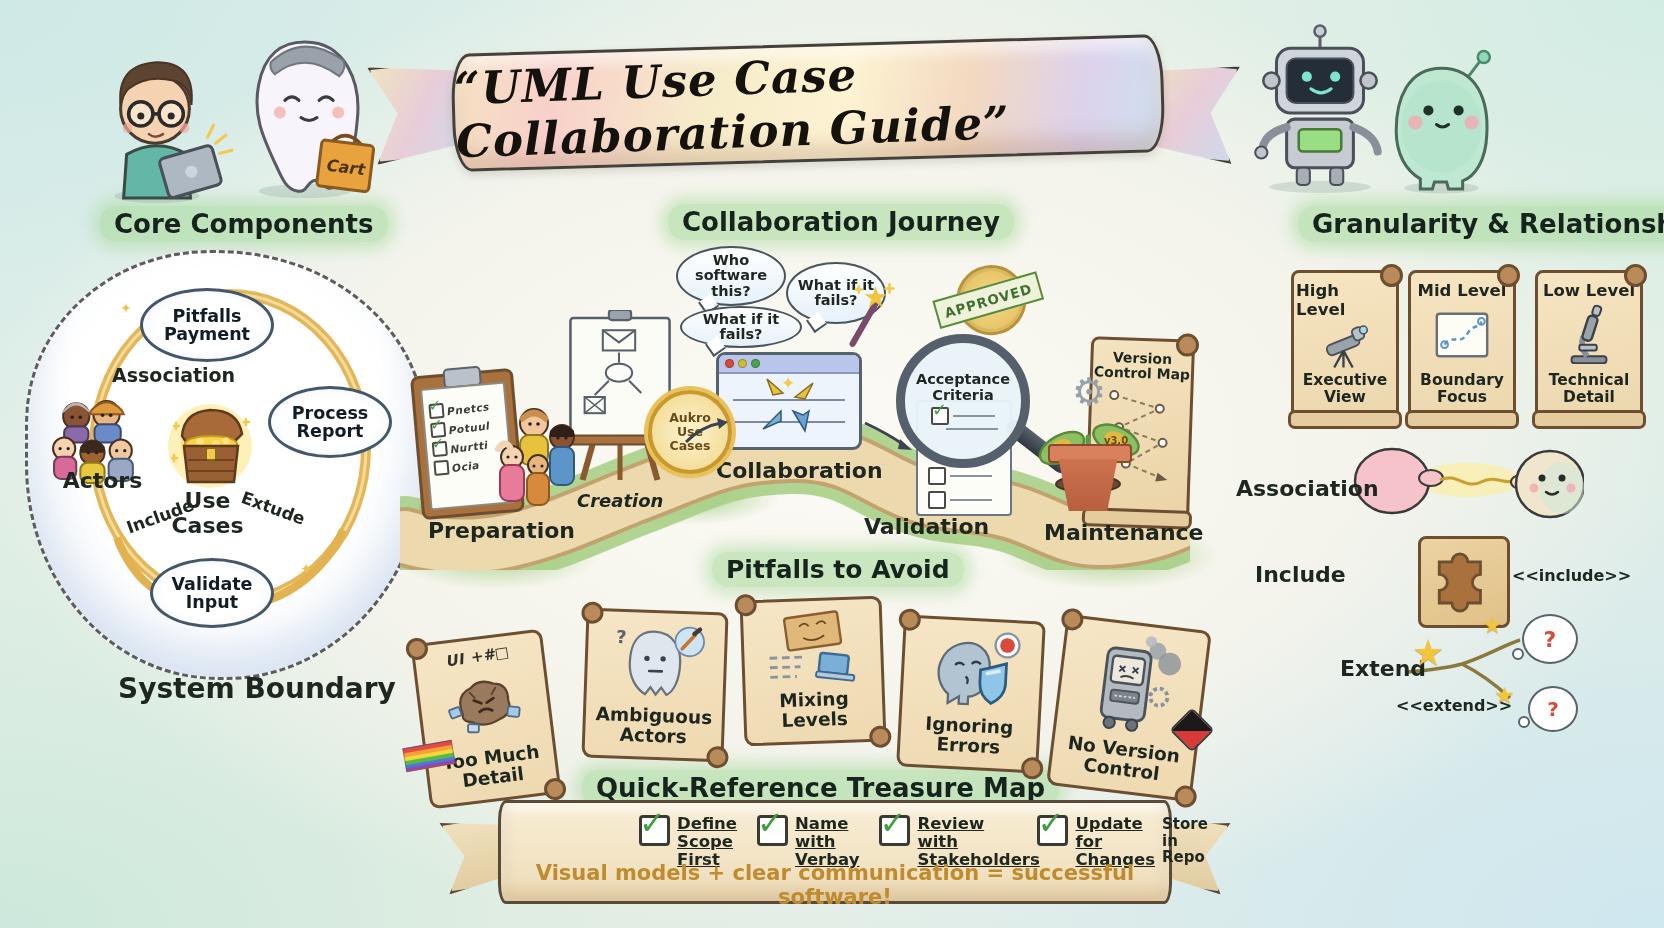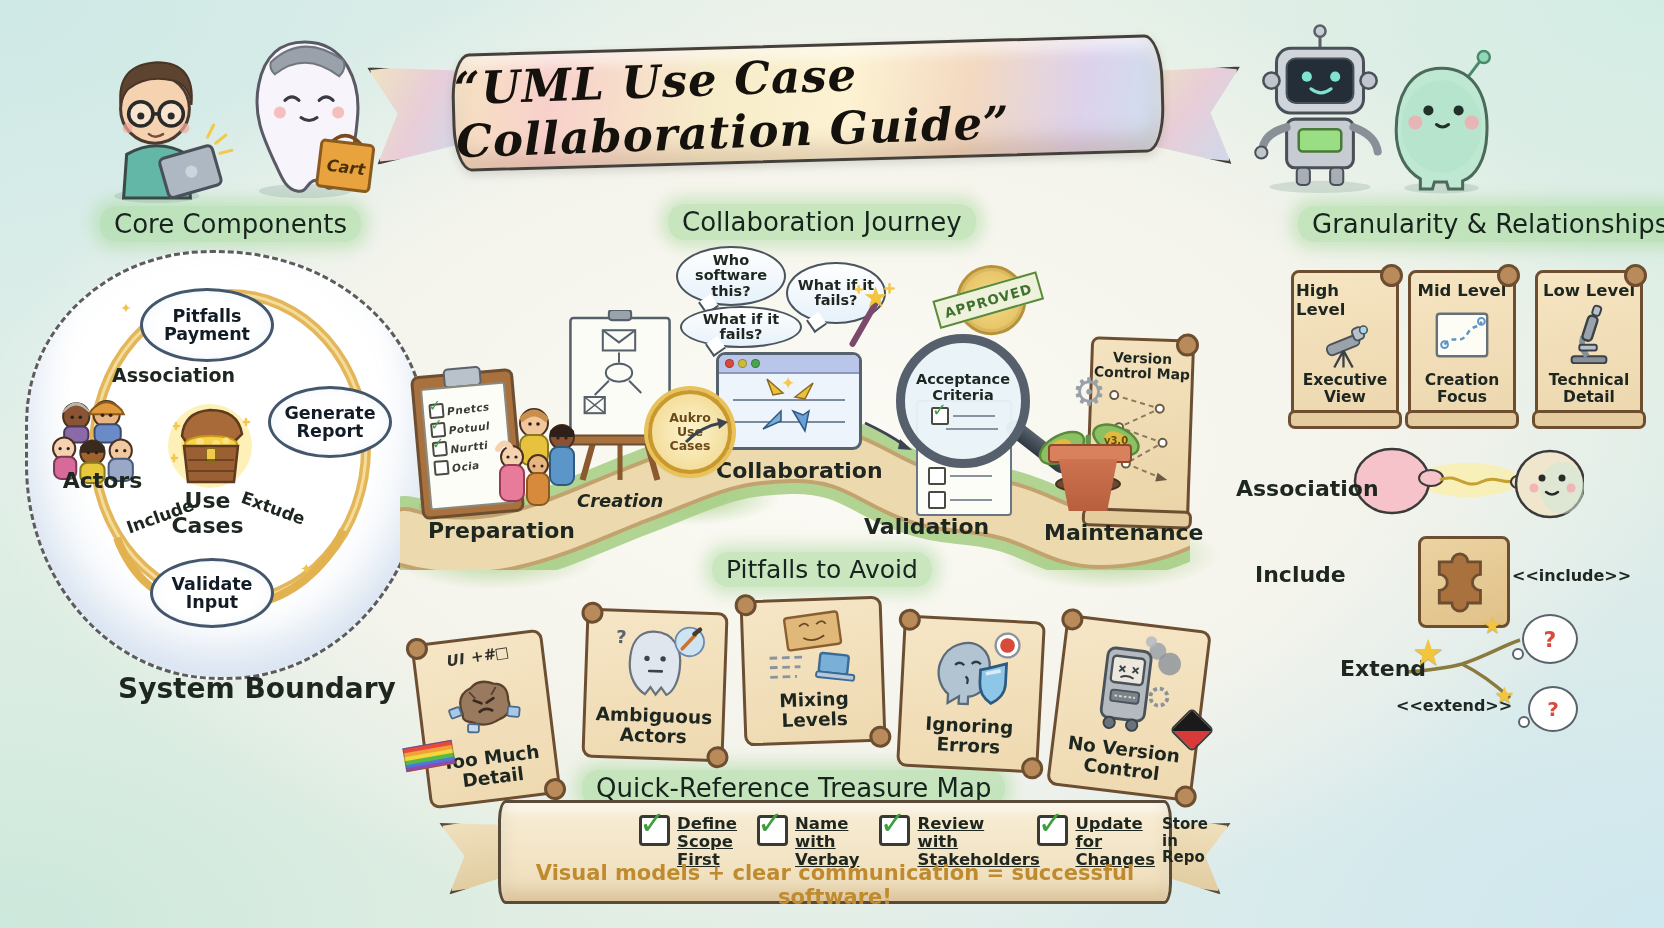--- a/index.html
+++ b/index.html
@@ -6,21 +6,21 @@
   .stage{position:relative;width:1664px;height:928px;overflow:hidden;
     font-family:"DejaVu Sans", sans-serif;color:#1e2620;
     background:
       radial-gradient(ellipse at 50% 48%, #fbfaf4 0%, #f5f4ec 42%, rgba(245,244,236,0) 72%),
       radial-gradient(ellipse at 0% 0%, #cfe9e6 0%, rgba(207,233,230,0) 40%),
       radial-gradient(ellipse at 100% 0%, #d2ece4 0%, rgba(210,236,228,0) 40%),
       radial-gradient(ellipse at 0% 100%, #cde8dc 0%, rgba(205,232,220,0) 45%),
       radial-gradient(ellipse at 100% 100%, #cfe7ef 0%, rgba(207,231,239,0) 45%),
       linear-gradient(135deg,#ddeeea 0%,#eef3ea 30%,#f3f2e9 55%,#dfeee4 100%);}
   .abs{position:absolute;}
-  .heading{position:absolute;font-weight:normal;color:#17241d;white-space:nowrap;
+  .heading{position:absolute;font-weight:bold;color:#17241d;white-space:nowrap;
     padding:3px 14px;border-radius:16px;background:rgba(163,216,152,.55);
     box-shadow:0 0 14px 8px rgba(163,216,152,.45);text-align:center;}
   
   .title-banner{position:absolute;left:452px;top:44px;width:706px;height:112px;
     background:linear-gradient(100deg,#f6e3c2 0%,#f8d0cb 14%,#f6ecc9 36%,#fdf3d3 55%,#f3d9c0 72%,#ddd2ec 88%,#cfe0ef 100%);
     border:3.5px solid #46403a;border-radius:18px/46px;transform:rotate(-1.6deg);
     box-shadow:inset 0 -14px 20px rgba(160,120,90,.28), inset 0 10px 14px rgba(255,255,255,.6), 0 4px 8px rgba(90,90,80,.18);
     display:flex;align-items:center;justify-content:center;z-index:3;}
   .banner-tail{position:absolute;top:62px;width:92px;height:92px;z-index:2;
     background:linear-gradient(120deg,#efe2c2,#e8cdd8 50%,#cfd9ea);border:3px solid #46403a;}
@@ -222,21 +222,21 @@
     <ellipse cx="205" cy="198" rx="136" ry="154" fill="none" stroke="#f6dc9a" stroke-width="3"></ellipse>
     <path d="M92 288 C108 330 138 352 168 354" fill="none" stroke="#e2b251" stroke-width="8"></path>
     <path d="M318 280 C300 322 262 348 228 354" fill="none" stroke="#e2b251" stroke-width="8"></path>
   </svg>
   <span class="sparkle" style="left:352px;top:436px;font-size:18px;">✦</span>
   <span class="sparkle" style="left:120px;top:300px;font-size:14px;">✦</span>
   <span class="sparkle" style="left:300px;top:560px;font-size:15px;">✦</span>
 
   <div class="uc" style="left:140px;top:288px;width:128px;height:68px;">Pitfalls Payment</div>
   <div class="lbl" style="left:112px;top:364px;font-size:19px;">Association</div>
-  <div class="uc" style="left:268px;top:386px;width:118px;height:66px;">Generate Report</div>
+  <div class="uc" style="left:268px;top:386px;width:118px;height:66px;">Process Report</div>
 
   <svg class="abs" style="left:50px;top:390px;width:96px;height:96px;z-index:3" viewBox="0 0 95 95">
     <circle cx="26" cy="26" r="13" fill="#8a5434" stroke="#4a3020" stroke-width="2"></circle>
     <path d="M13 22 Q26 7 39 22 Q33 13 26 13 Q19 13 13 22Z" fill="#f2f2ee" stroke="#b8b8b0" stroke-width="1.5"></path>
     <circle cx="56" cy="24" r="13" fill="#e8b584" stroke="#4a3020" stroke-width="2"></circle>
     <path d="M41 20 Q56 4 71 20 L73 24 L39 24 Z" fill="#e09a3c" stroke="#8a5a1e" stroke-width="2"></path>
     <rect x="44" y="34" width="26" height="18" rx="6" fill="#6a8ac8" stroke="#3a4a6a" stroke-width="2"></rect>
     <rect x="14" y="36" width="24" height="16" rx="6" fill="#8a6aa8" stroke="#4a3a5a" stroke-width="2"></rect>
     <circle cx="14" cy="58" r="11" fill="#f6d3b0" stroke="#4a3020" stroke-width="2"></circle>
     <rect x="4" y="66" width="22" height="22" rx="7" fill="#d86a9a" stroke="#7a3a56" stroke-width="2"></rect>
@@ -468,21 +468,21 @@
     <div class="g-focus">Executive View</div>
   </div>
   <div class="g-scroll" style="left:1408px;">
     <div class="g-level">Mid Level</div>
     <svg style="width:62px;height:62px;margin-top:4px;" viewBox="0 0 64 64">
       <rect x="6" y="10" width="52" height="44" rx="3" fill="#fdfdf6" stroke="#6a7078" stroke-width="2.5"></rect>
       <path d="M14 42 C22 30 30 44 38 30 C44 20 50 26 52 18" fill="none" stroke="#5c95c8" stroke-width="2.5" stroke-dasharray="5 4"></path>
       <circle cx="14" cy="42" r="3.5" fill="none" stroke="#5c95c8" stroke-width="2"></circle>
       <circle cx="52" cy="18" r="3.5" fill="none" stroke="#5c95c8" stroke-width="2"></circle>
     </svg>
-    <div class="g-focus">Creation Focus</div>
+    <div class="g-focus">Boundary Focus</div>
   </div>
   <div class="g-scroll" style="left:1535px;">
     <div class="g-level">Low Level</div>
     <svg style="width:62px;height:62px;margin-top:4px;" viewBox="0 0 64 64">
       <rect x="14" y="54" width="36" height="7" rx="3" fill="#8a9098" stroke="#3a4248" stroke-width="2"></rect>
       <path d="M30 54 Q22 44 26 34" fill="none" stroke="#8a9098" stroke-width="6"></path>
       <rect x="28" y="12" width="10" height="26" rx="4" transform="rotate(18 33 25)" fill="#9aa2aa" stroke="#3a4248" stroke-width="2.5"></rect>
       <rect x="36" y="2" width="8" height="10" rx="3" transform="rotate(18 40 7)" fill="#b8c0c8" stroke="#3a4248" stroke-width="2"></rect>
       <rect x="22" y="42" width="18" height="6" rx="2" fill="#b8c0c8" stroke="#3a4248" stroke-width="2"></rect>
     </svg>

